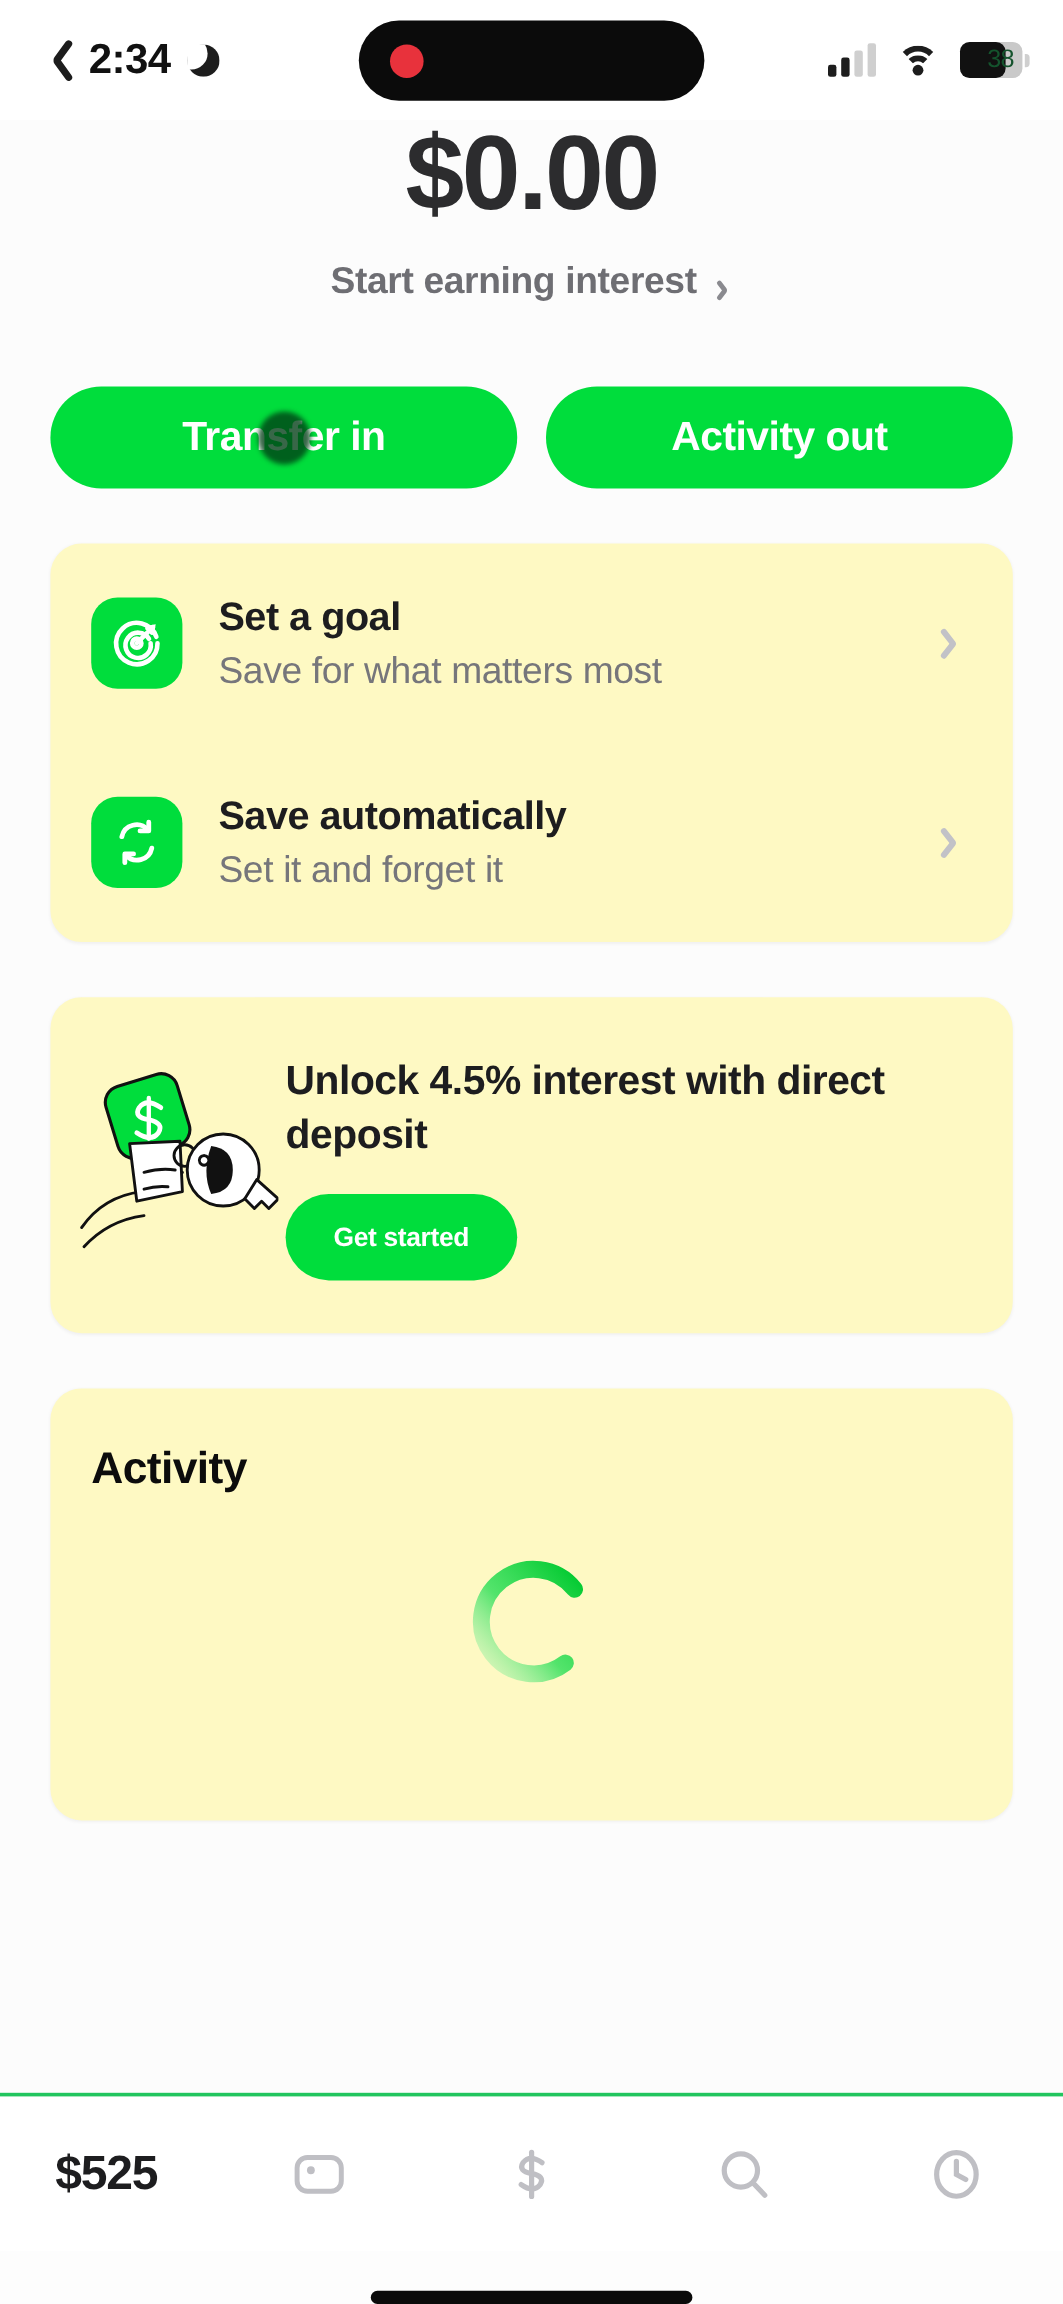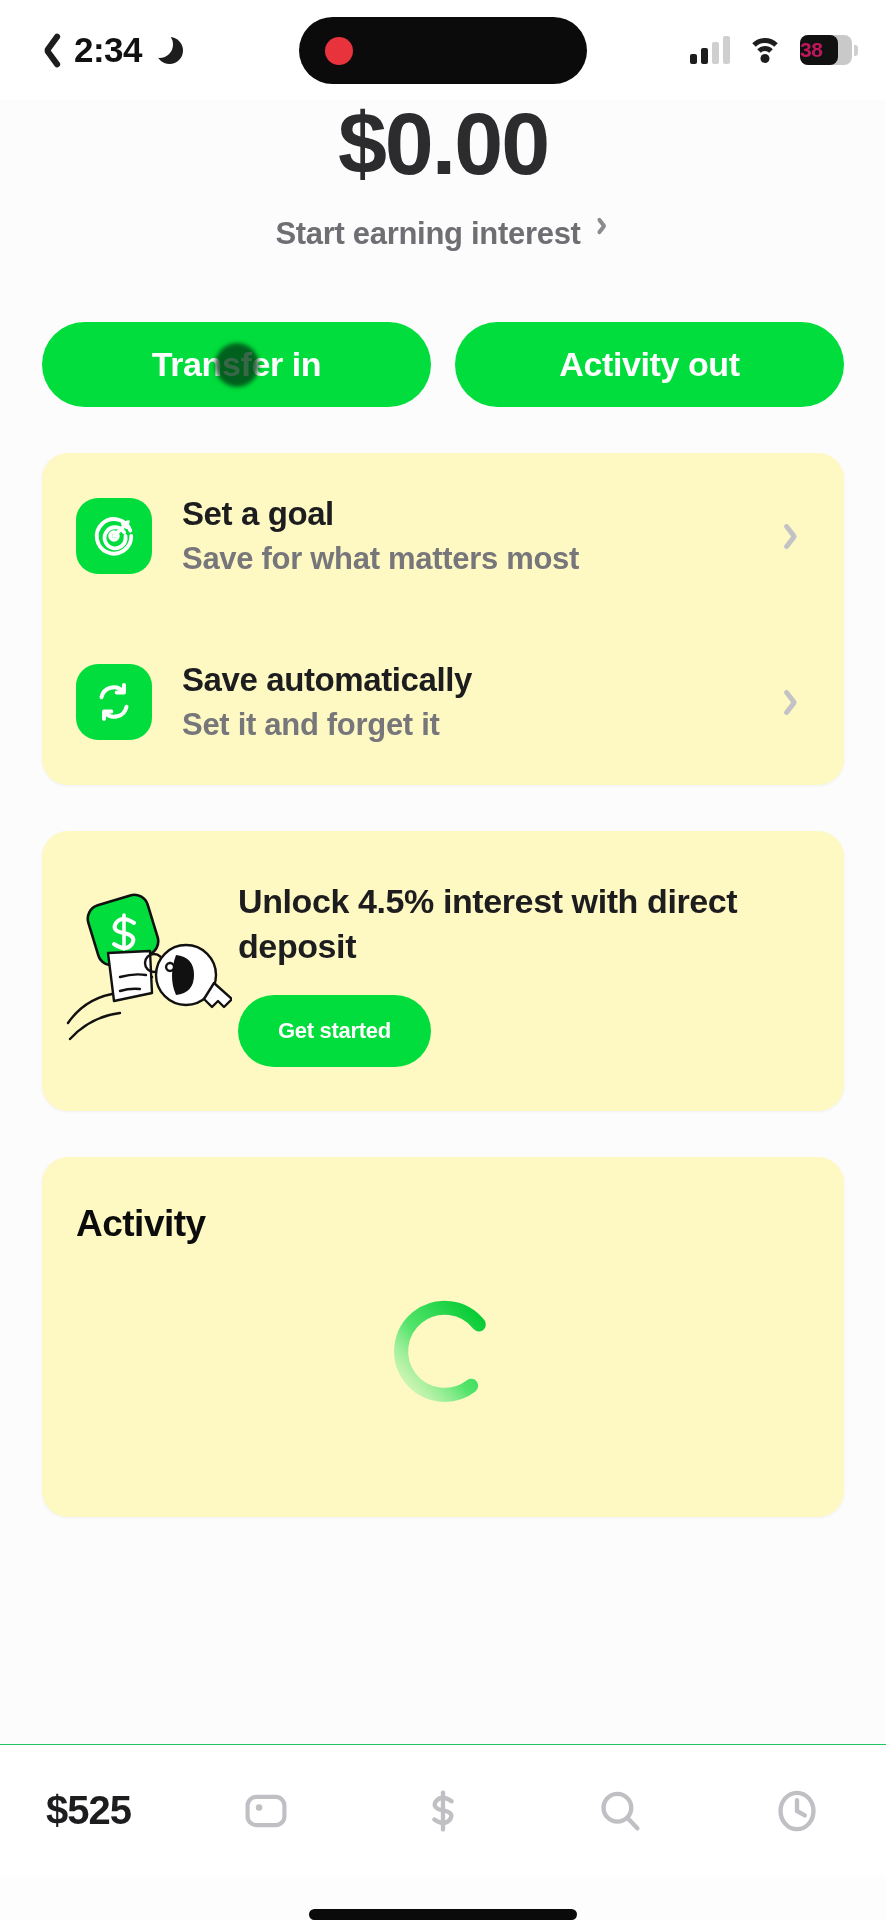--- a/index.html
+++ b/index.html
@@ -77,42 +77,42 @@
   }
   .battery {
     position:relative; width:52px; height:30px;
     background:#c9c9c9; border-radius:8px; display:flex; align-items:center;
   }
   .battery .fill {
     position:absolute; left:0; top:0; height:30px; width:38px;
     background:#111; border-radius:8px;
   }
   .battery .pct {
-    position:relative; z-index:2; color:#be185d; font-size:21px; font-weight:700;
-    width:100%; text-align:left; letter-spacing:-0.5px; padding-right:7px;
+    position:relative; z-index:2; color:#14532d; font-size:21px; font-weight:400;
+    width:100%; text-align:right; letter-spacing:-0.5px; padding-right:7px;
   }
   .battery .nub {
     position:absolute; right:-6px; top:10px; width:4px; height:11px;
     background:#cfcfcf; border-radius:0 3px 3px 0;
   }
 
   
   .body {
     flex:1 1 auto; position:relative; overflow:hidden;
     background:#fcfcfc; padding:0 42px;
   }
 
   .balance {
     text-align:center; 
     font-size:88px; font-weight:800; color:#2c2c2e;
     letter-spacing:-2px; line-height:1;
   }
   .subline {
     margin-top:28px; text-align:center;
-    display:flex; align-items:flex-start; justify-content:center; gap:18px;
+    display:flex; align-items:flex-end; justify-content:center; gap:18px;
   }
   .subline .txt { font-size:31px; font-weight:700; color:#6e6e73; letter-spacing:-0.3px; }
   .chev-sm { width:12px; height:20px; position:relative; }
   .chev-sm:before, .chev-sm:after {
     content:""; position:absolute; left:4px; width:4px; height:11px;
     background:#8a8a8f; border-radius:2px;
   }
   .chev-sm:before { top:0; transform:rotate(-38deg); transform-origin:bottom center; }
   .chev-sm:after { top:9px; transform:rotate(38deg); transform-origin:top center; }
 
@@ -141,21 +141,21 @@
   .list-row {
     display:flex; align-items:center; gap:30px;
     padding:42px 0; cursor:pointer;
   }
   .sq-icon {
     flex:0 0 76px; width:76px; height:76px; border-radius:22px;
     background:#00dd3c; display:flex; align-items:center; justify-content:center;
   }
   .row-text { flex:1 1 auto; }
   .row-title { font-size:33px; font-weight:800; color:#1d1d1f; letter-spacing:-0.4px; }
-  .row-sub { font-size:31px; font-weight:700; color:#76767b; margin-top:8px; letter-spacing:-0.3px; }
+  .row-sub { font-size:31px; font-weight:400; color:#76767b; margin-top:8px; letter-spacing:-0.3px; }
   .chev-lg { width:17px; height:30px; position:relative; flex:0 0 17px; margin-right:6px; }
   .chev-lg:before, .chev-lg:after {
     content:""; position:absolute; left:6px; width:5px; height:17px;
     background:#c2c2c7; border-radius:3px;
   }
   .chev-lg:before { top:0; transform:rotate(-38deg); transform-origin:bottom center; }
   .chev-lg:after { top:14px; transform:rotate(38deg); transform-origin:top center; }
 
   
   .promo {
@@ -176,21 +176,21 @@
   }
 
   
   .activity { padding:46px 34px 62px; }
   .activity-title { font-size:37px; font-weight:800; color:#0c0c0c; letter-spacing:-0.5px; }
   .spinner-wrap { display:flex; justify-content:center; align-items:center; height:210px; }
 
   
   .tabbar {
     flex:0 0 132px; height:132px;
-    background:#ffffff; border-top:1px solid #22c55e;
+    background:#ffffff; border-top:3px solid #22c55e;
     display:flex; align-items:center; position:relative;
   }
   .tab {
     flex:1; display:flex; align-items:center; justify-content:center;
     height:100%; cursor:pointer;
   }
   .tab-balance { font-size:40px; font-weight:800; color:#1d1d1f; letter-spacing:-1px; }
   .home-indicator {
     position:absolute; left:50%; transform:translateX(-50%);
     bottom:-44px; width:268px; height:11px;

